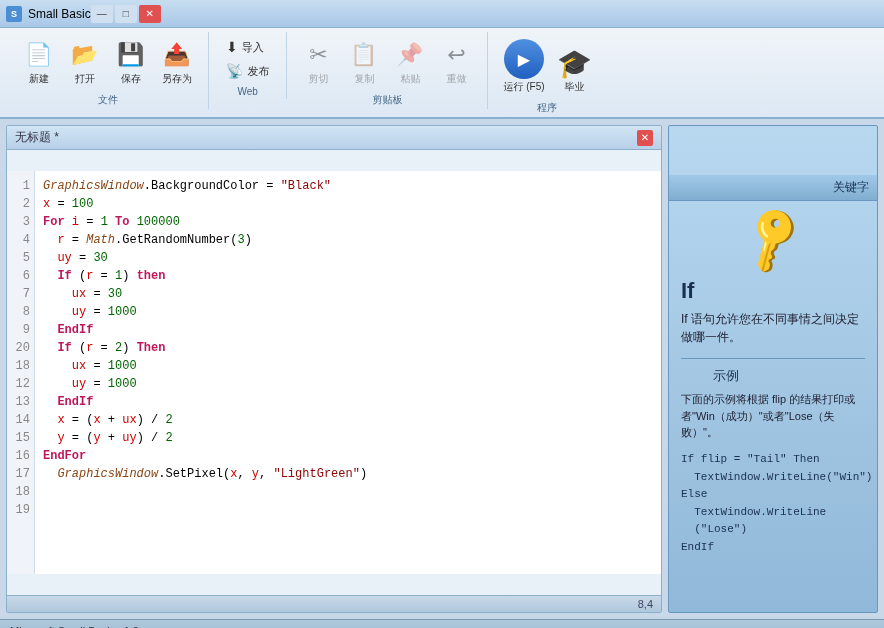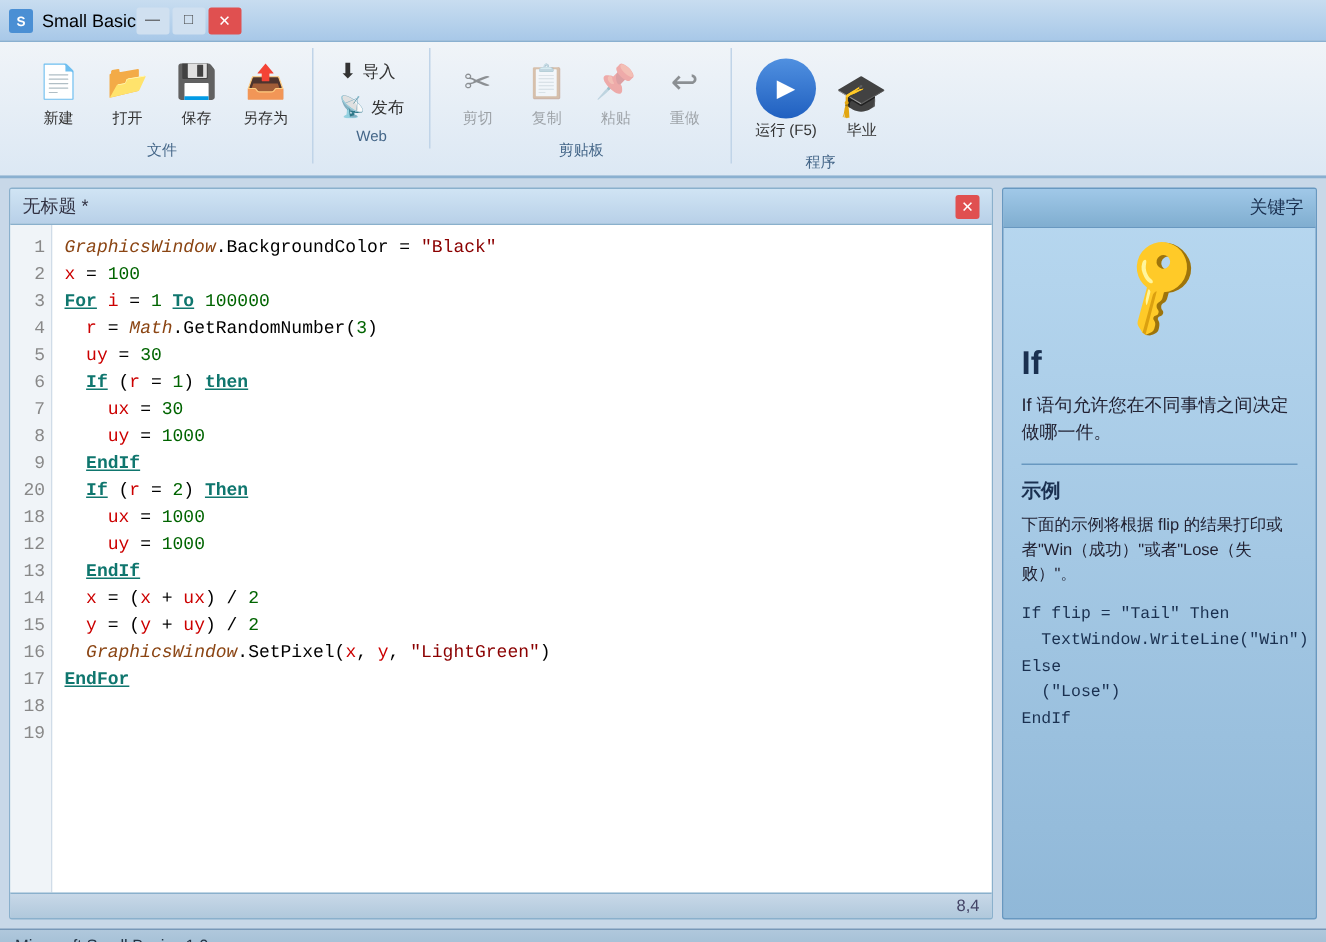--- a/index.html
+++ b/index.html
@@ -145,20 +145,21 @@
     }
 
     
     #editor-panel {
       flex: 1;
       display: flex;
       flex-direction: column;
       background: #e8f0f8;
       border: 1px solid #8ab0cc;
       border-radius: 2px;
+      gap: 21px;
     }
     #editor-titlebar {
       background: linear-gradient(to bottom, #d0e4f4, #b8d0e8);
       padding: 3px 8px;
       display: flex;
       align-items: center;
       justify-content: space-between;
       border-bottom: 1px solid #8ab0cc;
       font-size: 12px;
       color: #334;
@@ -192,21 +193,21 @@
     #code-content {
       flex: 1;
       padding: 6px 8px;
       font-family: 'Courier New', monospace;
       font-size: 12px;
       line-height: 18px;
       overflow-y: auto;
       background: white;
     }
     .code-line { white-space: pre; display: block; }
-    .kw { color: #0f766e; font-weight: bold; text-decoration: underline; }
+    .kw { color: #be185d; font-weight: bold; }
     .str { color: #8B0000; }
     .num { color: #006400; }
     .obj { color: #8B4513; font-style: italic; }
     .var-red { color: #cc0000; }
 
     #editor-statusbar {
       background: linear-gradient(to bottom, #c8d8e8, #b0c8dc);
       padding: 2px 8px;
       font-size: 11px;
       color: #446;
@@ -215,20 +216,21 @@
     }
 
     
     #help-panel {
       width: 210px;
       display: flex;
       flex-direction: column;
       background: linear-gradient(to bottom, #b8d8f0, #90b8d8);
       border: 1px solid #6898c0;
       border-radius: 2px;
+      justify-content: center;
     }
     #help-header {
       background: linear-gradient(to bottom, #a0c8e8, #80aed0);
       padding: 4px 8px;
       font-size: 12px;
       color: #1a3050;
       text-align: right;
       border-bottom: 1px solid #6898c0;
     }
     #help-icon-area {
@@ -254,22 +256,23 @@
       line-height: 1.5;
     }
     #help-divider {
       height: 1px;
       background: #6898c0;
       margin: 6px 12px;
     }
     #help-example-label {
       padding: 2px 12px;
       font-size: 13px;
-      font-weight: bold;
+      font-weight: normal;
       color: #1a3050;
+      margin-left: 32px;
     }
     #help-example-desc {
       padding: 4px 12px;
       font-size: 11px;
       color: #223;
       line-height: 1.5;
     }
     #help-code {
       padding: 6px 12px;
       font-family: 'Courier New', monospace;
@@ -423,22 +426,22 @@
         <span class="code-line">  <span class="kw">If</span> (<span class="var-red">r</span> = <span class="num">1</span>) <span class="kw">then</span></span>
         <span class="code-line">    <span class="var-red">ux</span> = <span class="num">30</span></span>
         <span class="code-line">    <span class="var-red">uy</span> = <span class="num">1000</span></span>
         <span class="code-line">  <span class="kw">EndIf</span></span>
         <span class="code-line">  <span class="kw">If</span> (<span class="var-red">r</span> = <span class="num">2</span>) <span class="kw">Then</span></span>
         <span class="code-line">    <span class="var-red">ux</span> = <span class="num">1000</span></span>
         <span class="code-line">    <span class="var-red">uy</span> = <span class="num">1000</span></span>
         <span class="code-line">  <span class="kw">EndIf</span></span>
         <span class="code-line">  <span class="var-red">x</span> = (<span class="var-red">x</span> + <span class="var-red">ux</span>) / <span class="num">2</span></span>
         <span class="code-line">  <span class="var-red">y</span> = (<span class="var-red">y</span> + <span class="var-red">uy</span>) / <span class="num">2</span></span>
+        <span class="code-line"><span class="kw">EndFor</span></span>
         <span class="code-line">  <span class="obj">GraphicsWindow</span>.SetPixel(<span class="var-red">x</span>, <span class="var-red">y</span>, <span class="str">"LightGreen"</span>)</span>
-        <span class="code-line"><span class="kw">EndFor</span></span>
       </div>
     </div>
     <div id="editor-statusbar">
       <span>8,4</span>
     </div>
   </div>
 
   <div id="help-panel">
     <div id="help-header">
       <span>关键字</span>
@@ -448,20 +451,21 @@
     </div>
     <div id="help-keyword">If</div>
     <div id="help-description">If 语句允许您在不同事情之间决定做哪一件。</div>
     <div id="help-divider"></div>
     <div id="help-example-label">示例</div>
     <div id="help-example-desc">下面的示例将根据 flip 的结果打印或者"Win（成功）"或者"Lose（失败）"。</div>
     <div id="help-code">
       <div>If flip = "Tail" Then</div>
       <div>&nbsp;&nbsp;TextWindow.WriteLine("Win")</div>
       <div>Else</div>
+      <div>&nbsp;&nbsp;TextWindow.WriteLine</div>
       <div>&nbsp;&nbsp;("Lose")</div>
       <div>EndIf</div>
     </div>
   </div>
 
 </div>
 
 <div id="status-bar">
   <span>Microsoft Small Basic v1.0</span>
 </div>

